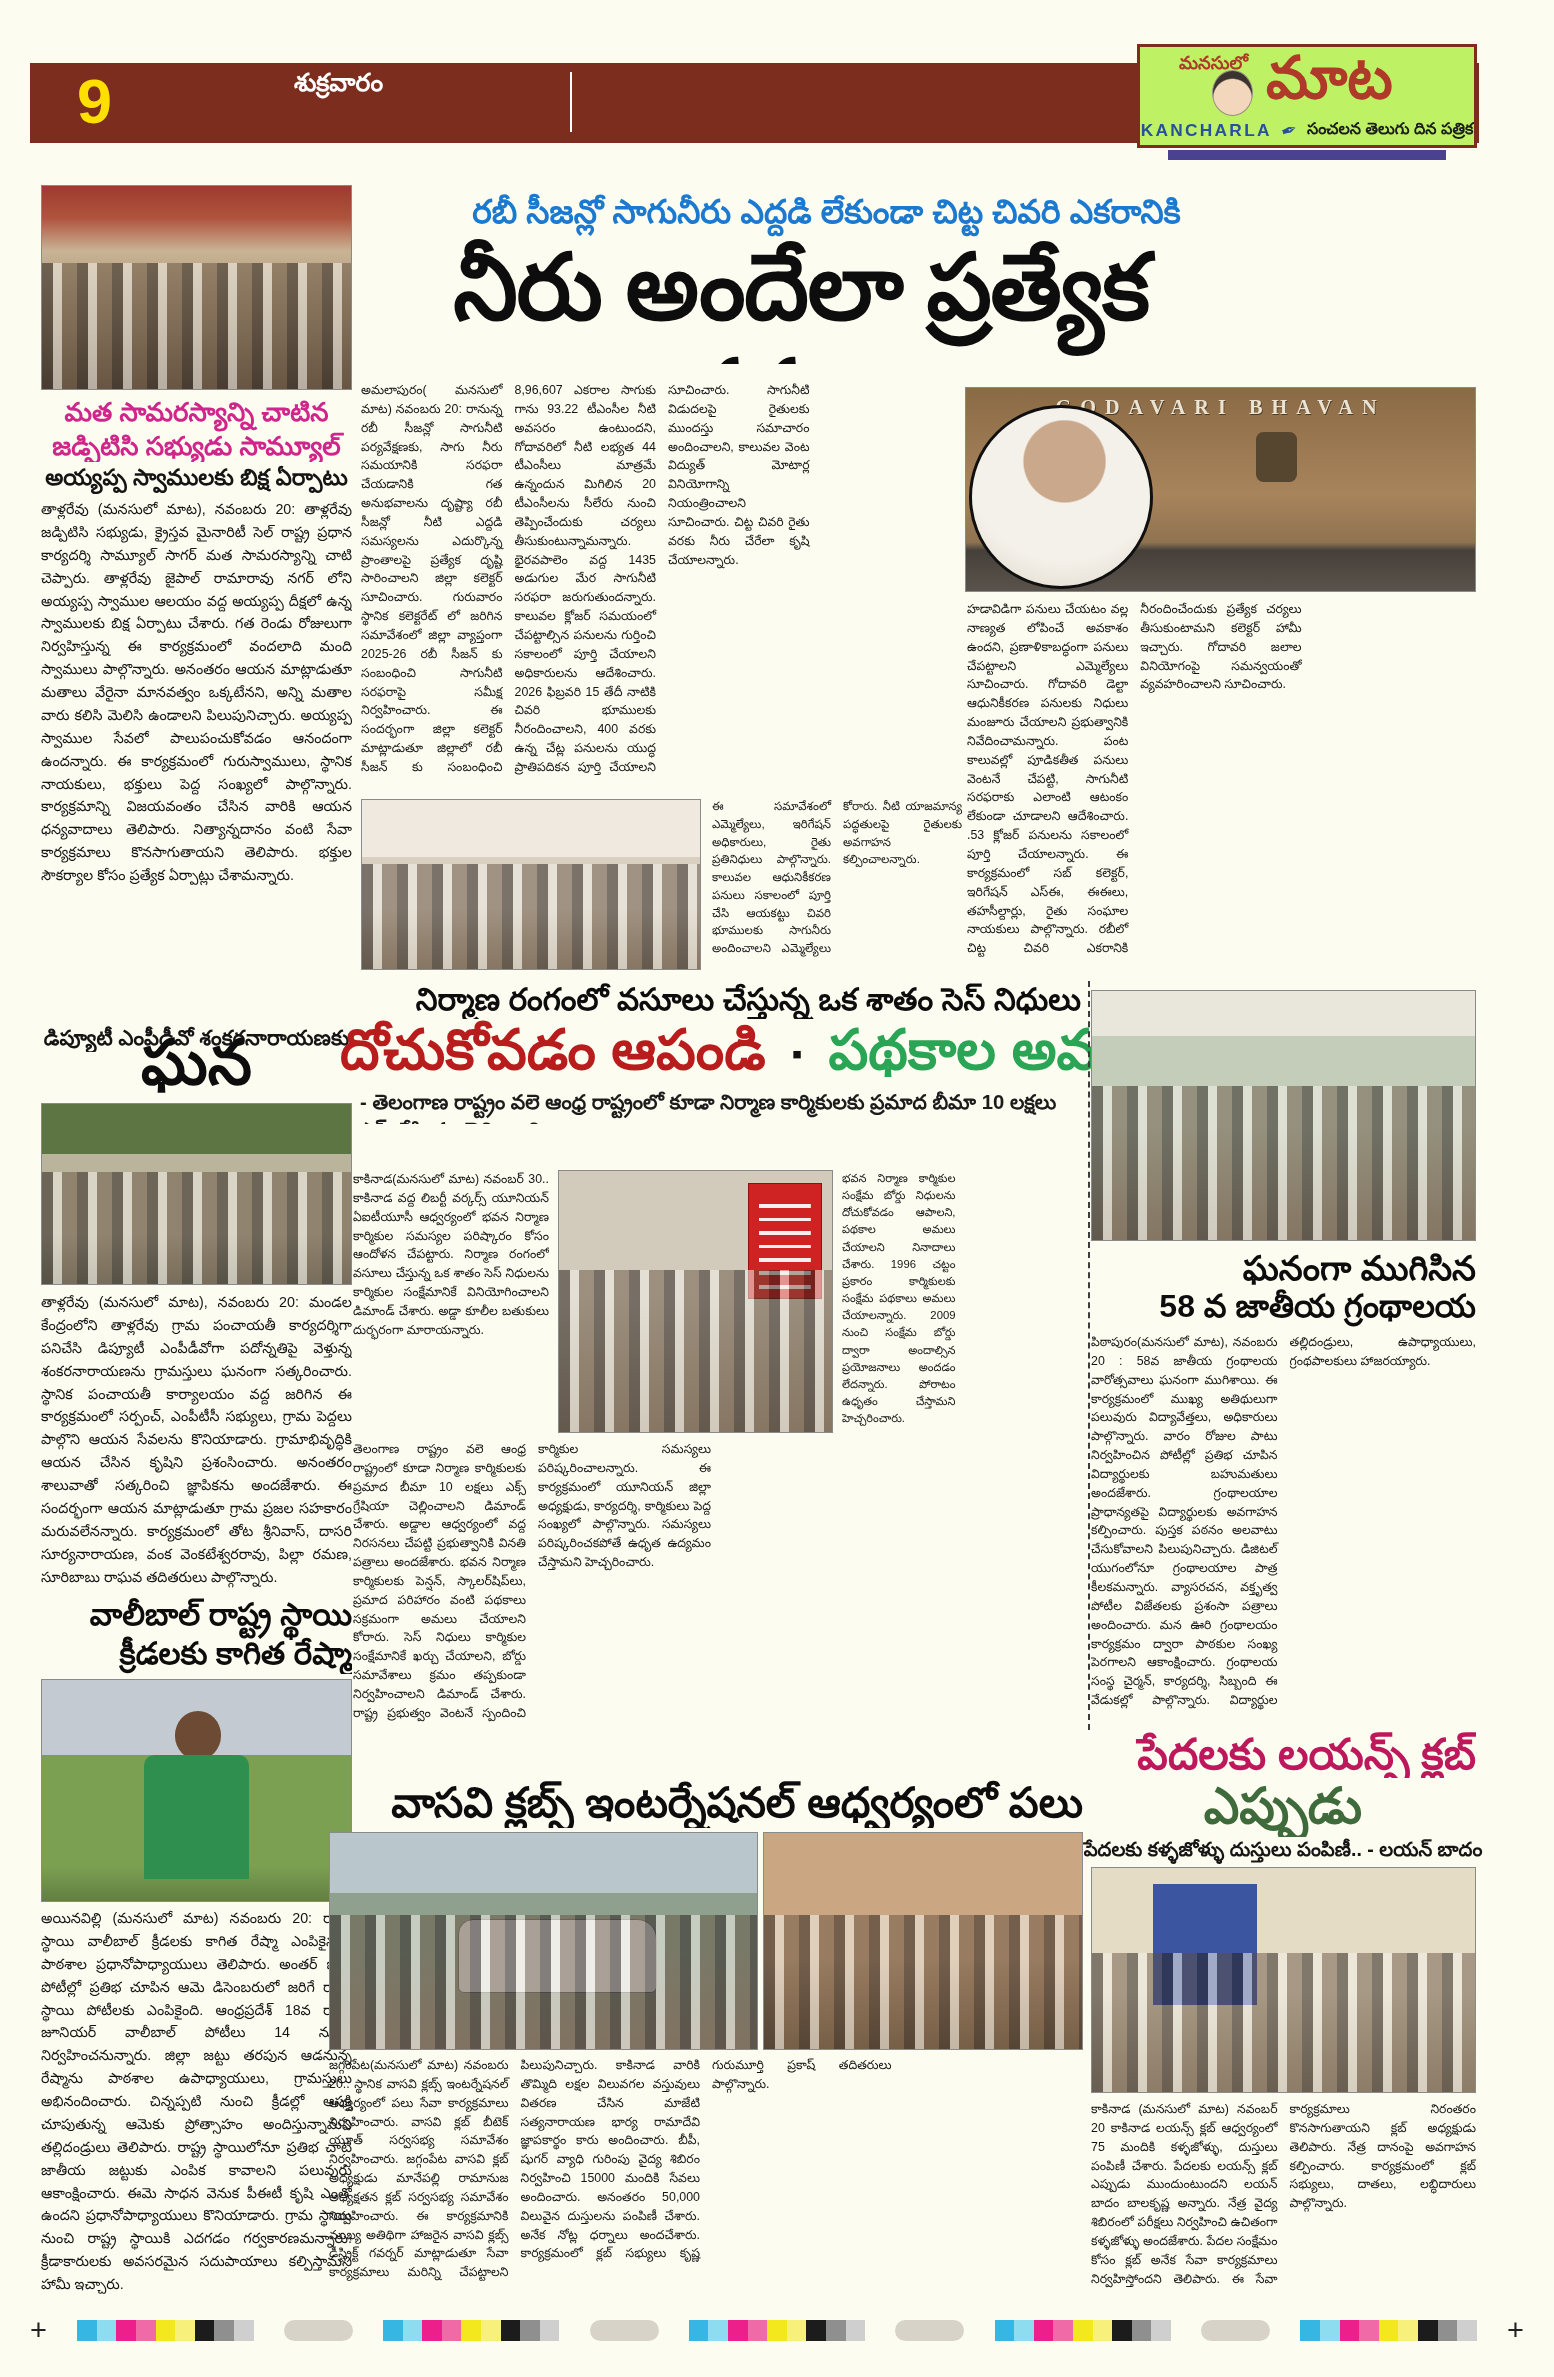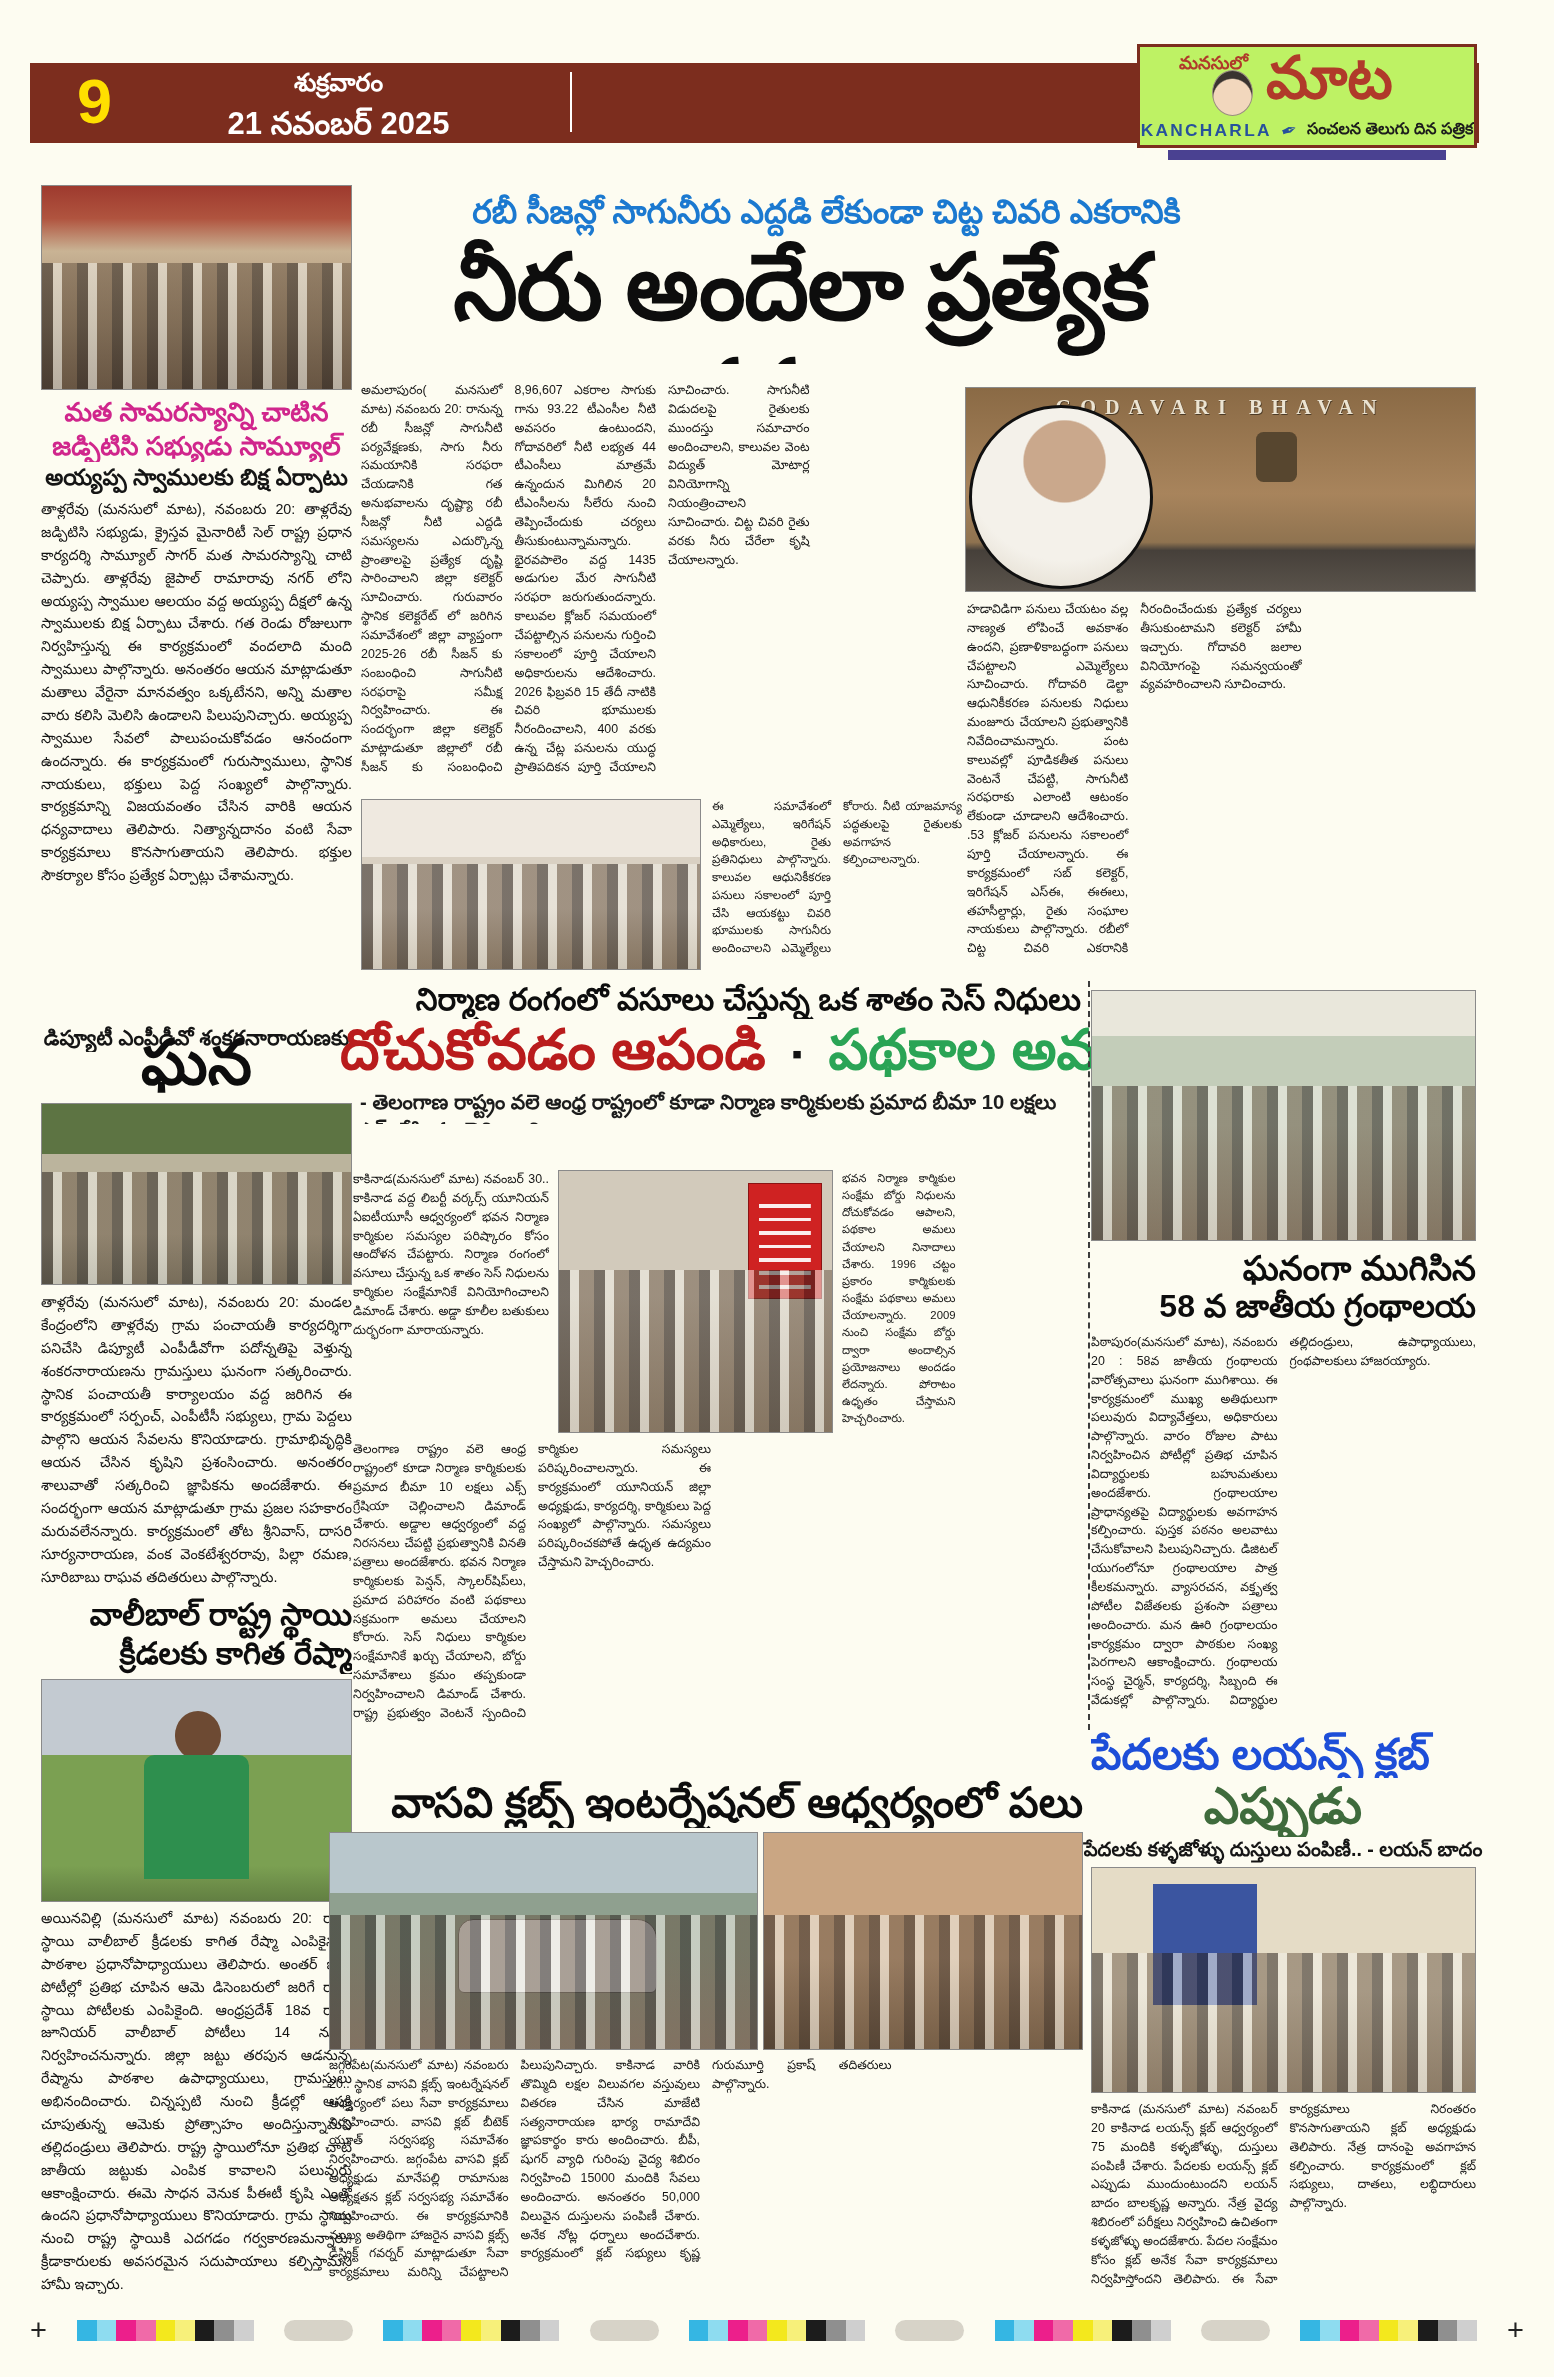--- a/index.html
+++ b/index.html
@@ -35,21 +35,21 @@
   .h-pink{font-size:26px;font-weight:800;color:#d0268c;text-align:center;line-height:1.3}
   .h-sub{font-size:22.6px;font-weight:800;color:#151515;text-align:center}
   .h-kick-sm{font-size:21px;font-weight:800;color:#151515;text-align:center}
   .h-big{font-size:63px;font-weight:800;color:#0d0d0d;text-align:center}
   .h-med{font-size:31px;font-weight:800;color:#0d0d0d;text-align:right;line-height:1.25}
   .cess-hl{text-align:center;font-size:56px;font-weight:800;white-space:nowrap}
   .cess-red{color:#b91c1c}
   .cess-sep{color:#111;font-size:30px;vertical-align:middle;margin:0 10.5px}
   .cess-green{color:#2aa455}
   .bullet{font-size:20.3px;font-weight:700;color:#1c1c1c;text-align:left}
-  .lions-pink{font-size:43px;font-weight:800;color:#1d4ed8;text-align:left}
+  .lions-pink{font-size:43px;font-weight:800;color:#be185d;text-align:right}
   .lions-green{font-size:50px;font-weight:800;color:#3f6b3c;text-align:center}
 
   
   .bt{font-size:12.4px;line-height:1.52;color:#141414;text-align:justify;column-gap:12px;column-fill:auto}
   .bt-wide{font-size:14.3px;line-height:1.6;color:#141414;text-align:justify}
 
   
   .photo{border:0.8px solid #8a8a8a}
   .ppl::after{content:"";position:absolute;left:0;right:0;bottom:0;height:62%;
      background:repeating-linear-gradient(90deg,rgba(38,30,26,.62) 0 11.3px,rgba(242,240,232,.65) 11.3px 20.3px,rgba(96,76,58,.55) 20.3px 35px);opacity:.85}
@@ -86,21 +86,20 @@
 </style>
 </head>
 <body>
 
 <div class="page">
 
   <div class="abs header" style="left:30px;top:63px;width:1449px;height:80px">
     <div class="pgnum">9</div>
     <div class="daydate">
       <div class="day">శుక్రవారం</div>
-      <div class="date">21 నవంబర్ 2025</div>
     </div>
     <div class="hdr-divider"></div>
   </div>
 
   <div class="abs masthead" style="left:1137px;top:44px;width:340px;height:104px">
     <div class="mh-top">
       <span class="mh-tag">మనసులో</span>
       <span class="mh-face"></span>
       <span class="mh-title">మాట</span>
     </div>

